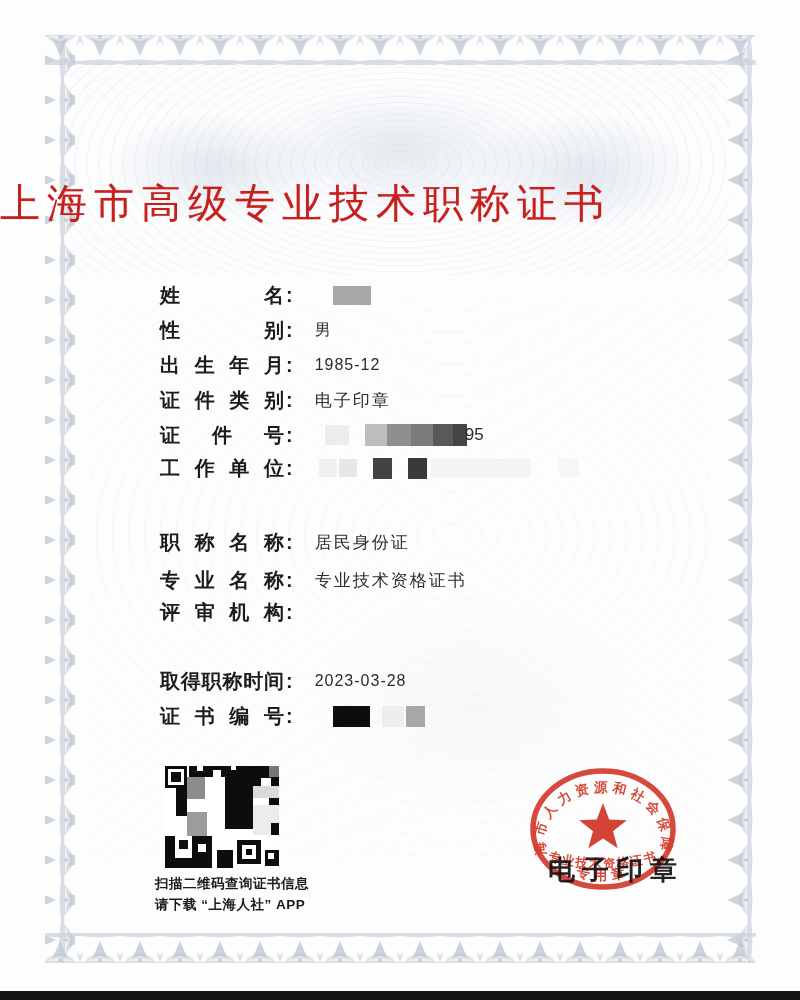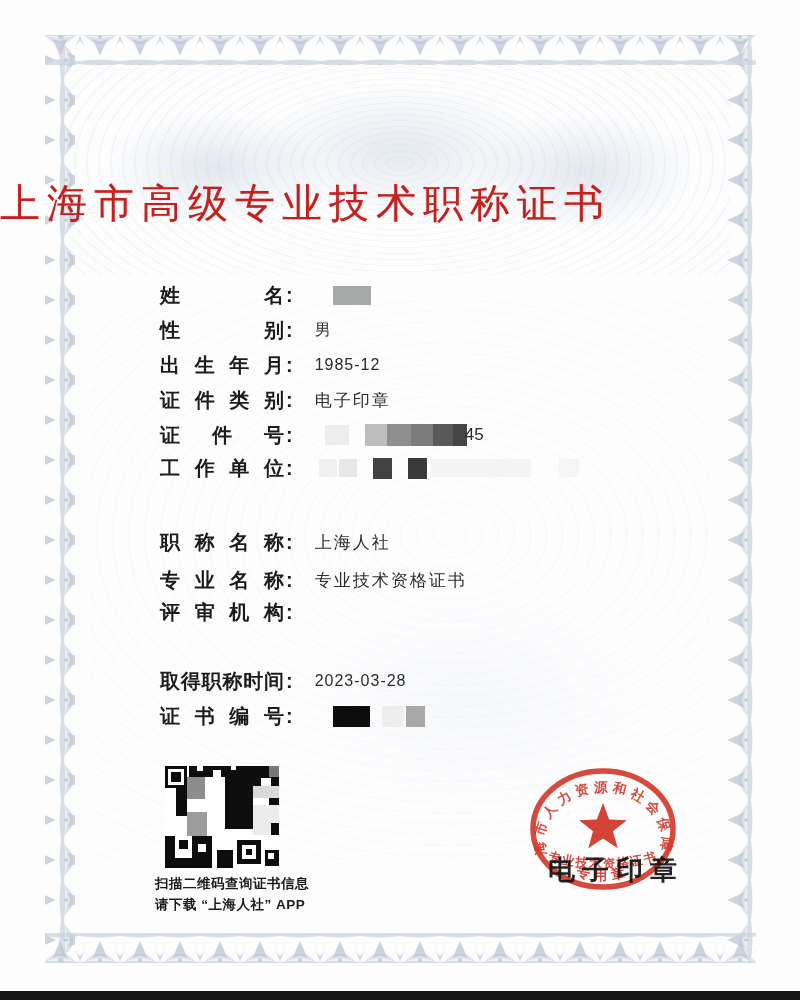--- a/index.html
+++ b/index.html
@@ -146,21 +146,21 @@
         <span>号</span>
       </span>
       <span class="colon">:</span>
     <span class="val">
       <span class="rd" style="width:24px;height:20px;background:#ededed;margin-left:10px"></span>
       <span class="rd" style="width:22px;height:22px;background:#bdbdbd;margin-left:16px"></span>
       <span class="rd" style="width:24px;height:22px;background:#8f8f8f"></span>
       <span class="rd" style="width:22px;height:22px;background:#7c7c7c"></span>
       <span class="rd" style="width:20px;height:22px;background:#595959"></span>
       <span class="rd" style="width:14px;height:22px;background:#454545"></span>
-      <span class="suffix">45</span>
+      <span class="suffix">95</span>
     </span>
   </div>
 
   <div class="row" style="top:456px">
     <span class="lbl char-justify">
         <span>工</span>
         <span>作</span>
         <span>单</span>
         <span>位</span>
       </span>
@@ -176,21 +176,21 @@
   </div>
 
   <div class="row" style="top:530px">
     <span class="lbl char-justify">
         <span>职</span>
         <span>称</span>
         <span>名</span>
         <span>称</span>
       </span>
       <span class="colon">:</span>
-    <span class="val v-kai">上海人社</span>
+    <span class="val v-kai">居民身份证</span>
   </div>
 
   <div class="row" style="top:568px">
     <span class="lbl char-justify">
         <span>专</span>
         <span>业</span>
         <span>名</span>
         <span>称</span>
       </span>
       <span class="colon">:</span>

